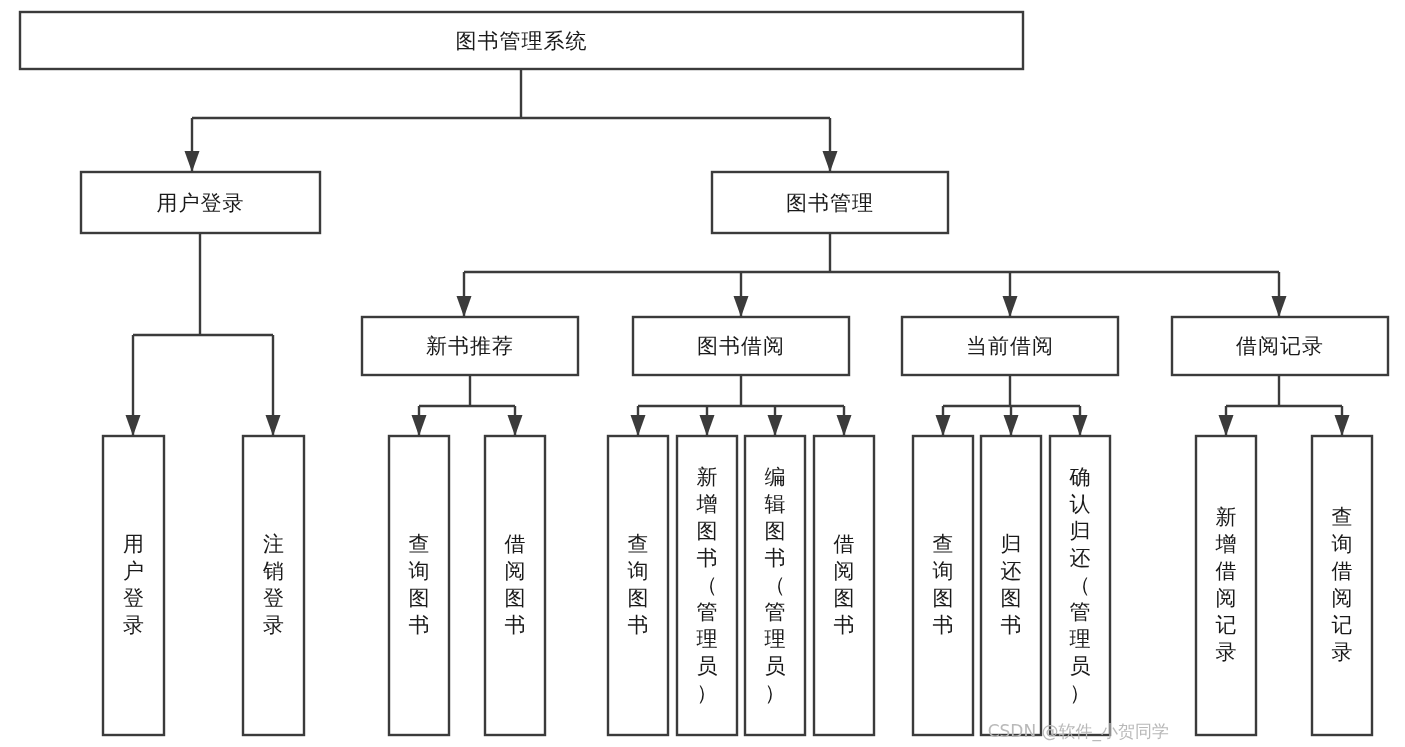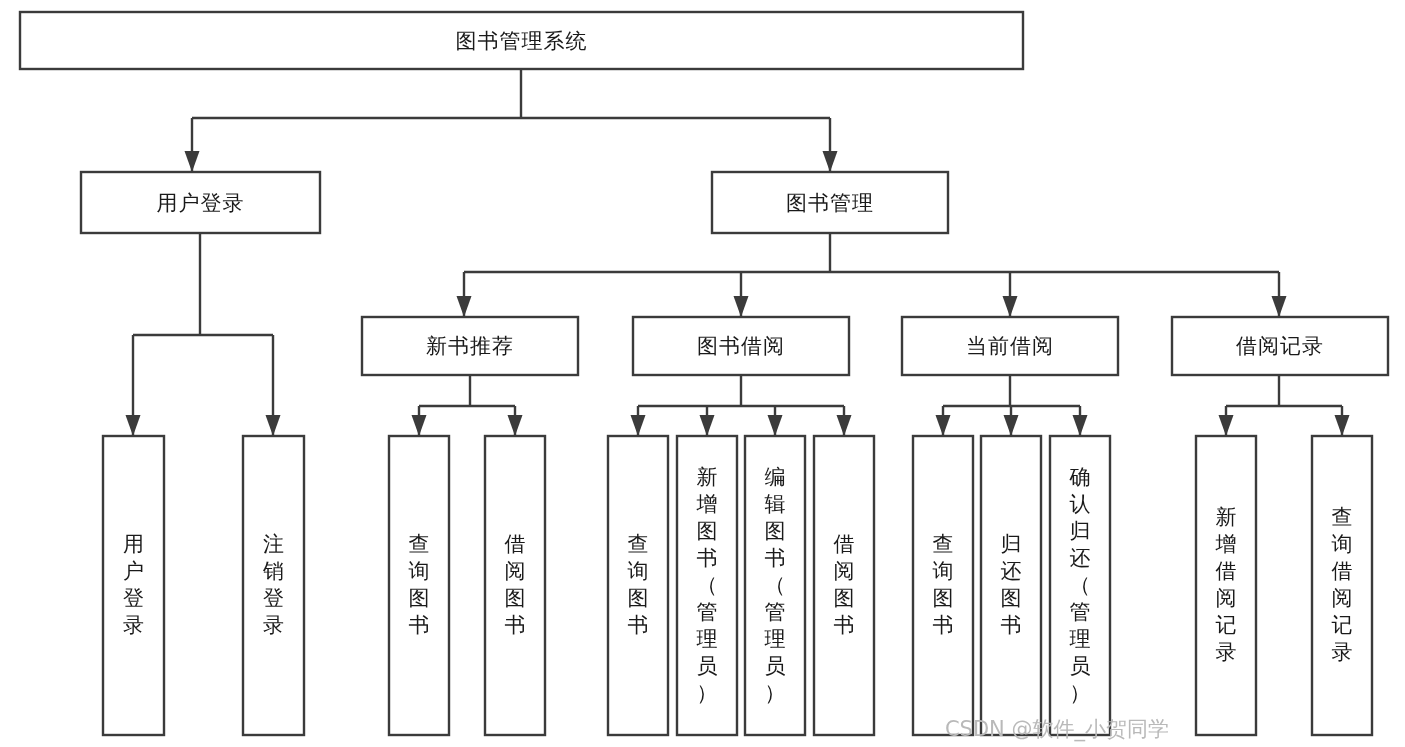--- a/index.html
+++ b/index.html
@@ -49,21 +49,21 @@
     fill: #1a1a1a;
     font-size: 21px;
     text-anchor: middle;
     dominant-baseline: middle;
   }
   .watermark {
     position: absolute;
     right: 8px;
     bottom: 4px;
     font-family: "DejaVu Sans", "Liberation Sans", sans-serif;
-    font-size: 21px;
+    font-size: 17px;
     color: #b9b9b9;
     white-space: nowrap;
     pointer-events: none;
   }
 </style>
 </head>
 <body>
 
 <div id="diagram-root">
   <svg class="diagram-canvas" viewBox="0 0 1405 747">

